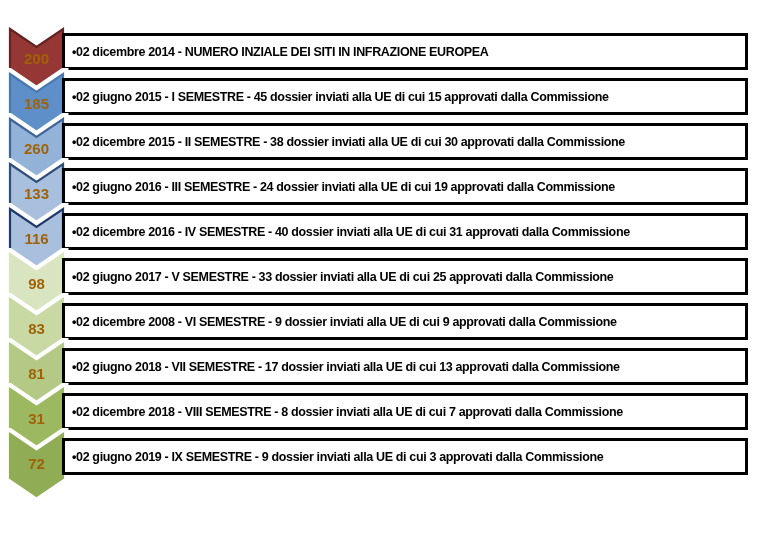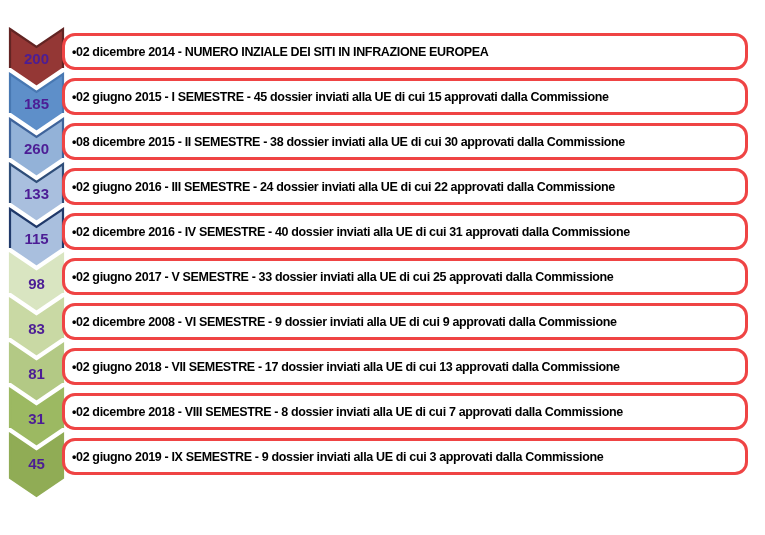--- a/index.html
+++ b/index.html
@@ -8,29 +8,29 @@
     width:765px; height:535px;
     background:#ffffff;
     font-family:"Liberation Sans", sans-serif;
     overflow:hidden;
   }
   .row { position:absolute; left:0; width:765px; height:0; }
   .chev-svg { position:absolute; left:4px; top:23px; }
   .chev-num {
     position:absolute; left:10px; top:49px; width:53px; height:20px;
     line-height:20px; text-align:center;
-    font-weight:bold; font-size:15px; color:#4c1d95;
+    font-weight:bold; font-size:15px; color:#a16207;
     z-index:40;
   }
   .entry-box {
     position:absolute; left:62px; top:33px;
     width:673px; height:31px;
     background:#ffffff;
-    border:3px solid #ef4444;
-    border-radius:13px;
+    border:3px solid #000000;
+    border-radius:0;
     display:flex; align-items:center;
     padding-left:7px;
     z-index:30;
     box-sizing:content-box;
   }
   .entry-text {
     font-weight:bold; font-size:12.5px; letter-spacing:-0.35px;
     color:#000; white-space:nowrap;
   }
 </style>
@@ -60,41 +60,41 @@
     </div>
   </div>
 
   <div class="row" style="top:90px; z-index:12;">
     <svg class="chev-svg" width="65" height="78" viewBox="-6 -6 65 78">
       <polygon points="0,0 26.5,18 53,0 53,44 26.5,62 0,44" fill="none" stroke="#ffffff" stroke-width="11" stroke-linejoin="miter"></polygon>
       <polygon points="0,0 26.5,18 53,0 53,44 26.5,62 0,44" stroke-width="2.2" stroke-linejoin="miter" fill="#93B2D8" stroke="#3F649B"></polygon>
     </svg>
     <div class="chev-num">260</div>
     <div class="entry-box">
-      <span class="entry-text">•08 dicembre 2015 - II SEMESTRE - 38 dossier inviati alla UE di cui 30 approvati dalla Commissione</span>
+      <span class="entry-text">•02 dicembre 2015 - II SEMESTRE - 38 dossier inviati alla UE di cui 30 approvati dalla Commissione</span>
     </div>
   </div>
 
   <div class="row" style="top:135px; z-index:13;">
     <svg class="chev-svg" width="65" height="78" viewBox="-6 -6 65 78">
       <polygon points="0,0 26.5,18 53,0 53,44 26.5,62 0,44" fill="none" stroke="#ffffff" stroke-width="11" stroke-linejoin="miter"></polygon>
       <polygon points="0,0 26.5,18 53,0 53,44 26.5,62 0,44" stroke-width="2.2" stroke-linejoin="miter" fill="#A9BFDE" stroke="#2F4E79"></polygon>
     </svg>
     <div class="chev-num">133</div>
     <div class="entry-box">
-      <span class="entry-text">•02 giugno 2016 - III SEMESTRE - 24 dossier inviati alla UE di cui 22 approvati dalla Commissione</span>
+      <span class="entry-text">•02 giugno 2016 - III SEMESTRE - 24 dossier inviati alla UE di cui 19 approvati dalla Commissione</span>
     </div>
   </div>
 
   <div class="row" style="top:180px; z-index:14;">
     <svg class="chev-svg" width="65" height="78" viewBox="-6 -6 65 78">
       <polygon points="0,0 26.5,18 53,0 53,44 26.5,62 0,44" fill="none" stroke="#ffffff" stroke-width="11" stroke-linejoin="miter"></polygon>
       <polygon points="0,0 26.5,18 53,0 53,44 26.5,62 0,44" stroke-width="2.2" stroke-linejoin="miter" fill="#A9BFDE" stroke="#20396A"></polygon>
     </svg>
-    <div class="chev-num">115</div>
+    <div class="chev-num">116</div>
     <div class="entry-box">
       <span class="entry-text">•02 dicembre 2016 - IV SEMESTRE - 40 dossier inviati alla UE di cui 31 approvati dalla Commissione</span>
     </div>
   </div>
 
   <div class="row" style="top:225px; z-index:15;">
     <svg class="chev-svg" width="65" height="78" viewBox="-6 -6 65 78">
       <polygon points="0,0 26.5,18 53,0 53,44 26.5,62 0,44" fill="none" stroke="#ffffff" stroke-width="11" stroke-linejoin="miter"></polygon>
       <polygon points="0,0 26.5,18 53,0 53,44 26.5,62 0,44" stroke-width="2.2" stroke-linejoin="miter" fill="#D9E5C1" stroke="#D9E5C1"></polygon>
     </svg>
@@ -135,18 +135,18 @@
     <div class="entry-box">
       <span class="entry-text">•02 dicembre 2018 - VIII SEMESTRE - 8 dossier inviati alla UE di cui 7 approvati dalla Commissione</span>
     </div>
   </div>
 
   <div class="row" style="top:405px; z-index:19;">
     <svg class="chev-svg" width="65" height="78" viewBox="-6 -6 65 78">
       <polygon points="0,0 26.5,18 53,0 53,44 26.5,62 0,44" fill="none" stroke="#ffffff" stroke-width="11" stroke-linejoin="miter"></polygon>
       <polygon points="0,0 26.5,18 53,0 53,44 26.5,62 0,44" stroke-width="2.2" stroke-linejoin="miter" fill="#90AC55" stroke="#90AC55"></polygon>
     </svg>
-    <div class="chev-num">45</div>
+    <div class="chev-num">72</div>
     <div class="entry-box">
       <span class="entry-text">•02 giugno 2019 - IX SEMESTRE - 9 dossier inviati alla UE di cui 3 approvati dalla Commissione</span>
     </div>
   </div>
 </div>
 
 </body></html>

